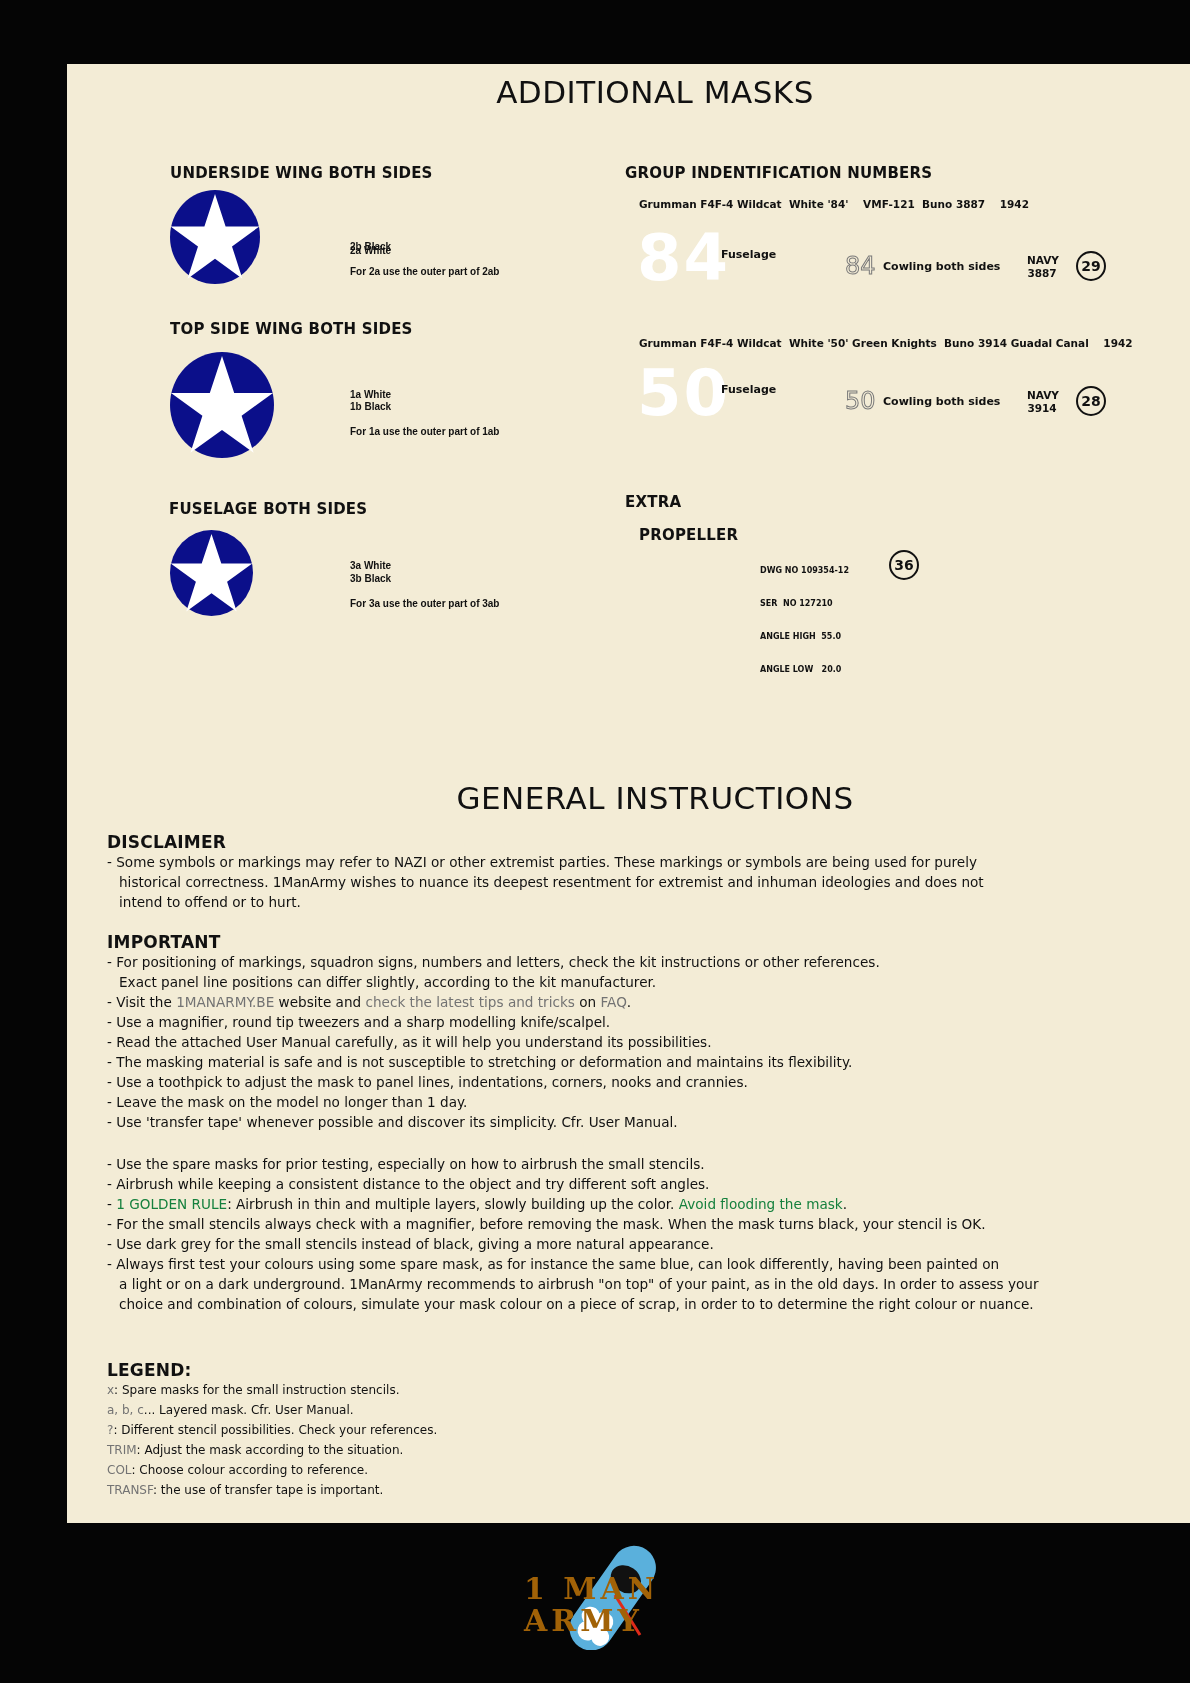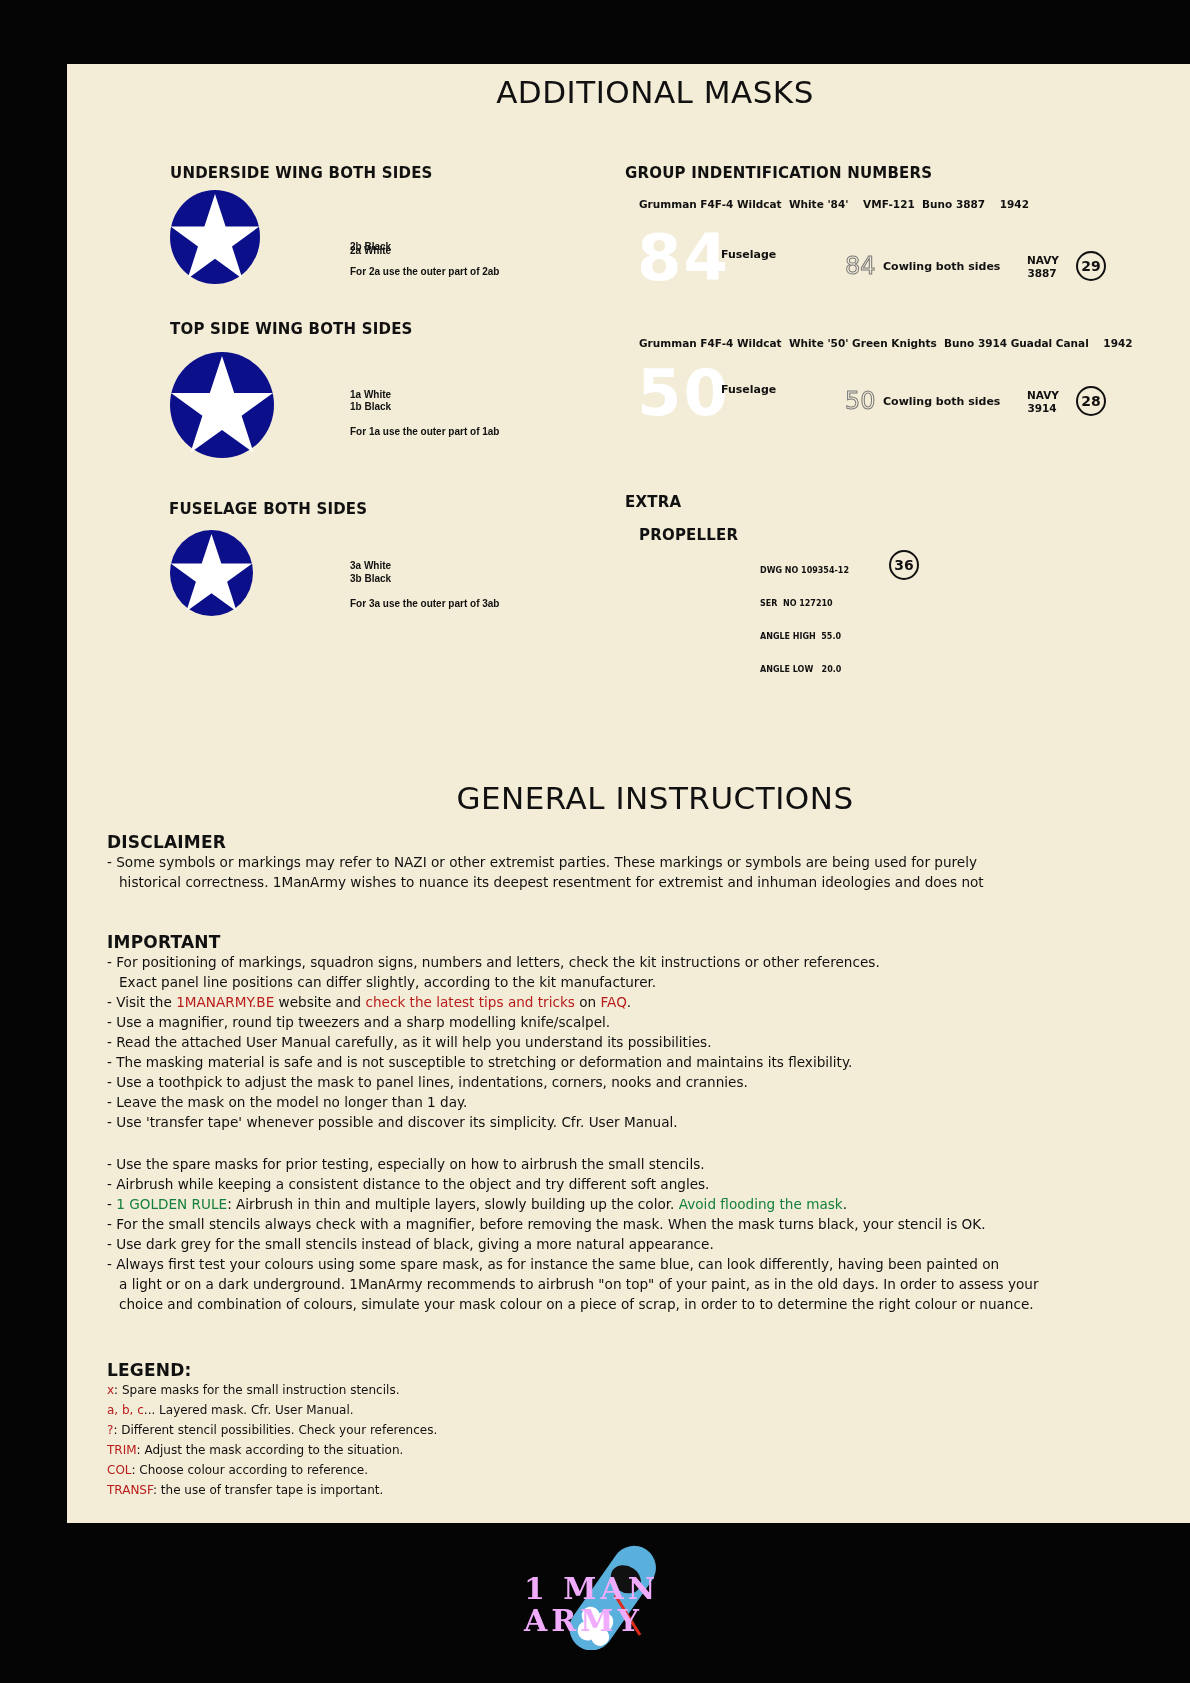--- a/index.html
+++ b/index.html
@@ -26,21 +26,21 @@
   .navy { font-weight: bold; font-size: 10.5px; text-align: center; line-height: 13px; }
   .num-circle {
     position: absolute; width: 26px; height: 26px; border: 2px solid #111; border-radius: 50%;
     font-weight: bold; font-size: 14px; line-height: 26px; text-align: center;
   }
   .prop-text { font-weight: bold; font-size: 8px; line-height: 11px; white-space: pre; }
   .instr { position: absolute; left: 40px; width: 1000px; font-family: "DejaVu Sans", sans-serif; font-size: 14px; color: #111; }
   .instr h3 { margin: 0; font-size: 17px; font-weight: bold; letter-spacing: 0.2px; }
   .instr .line { line-height: 20px; white-space: nowrap; font-size: 13.6px; }
   .instr .indent { padding-left: 12px; }
-  .blue { color: #b91c1c; }
+  .blue { color: #737373; }
   .red { color: #15803d; }
   .legend .line { font-size: 12px; }
   .logo { position: absolute; left: 520px; top: 1545px; width: 160px; height: 105px; }
 </style>
 </head>
 <body>
 
 <div class="paper">
 
   <div class="main-title" style="top:10px;">ADDITIONAL MASKS</div>
@@ -105,20 +105,21 @@
     <div>ANGLE LOW   20.0</div>
   </div>
   <div class="num-circle" style="left:822px; top:486px;">36</div>
 
   <div class="main-title" style="top:716px;">GENERAL INSTRUCTIONS</div>
 
   <div class="instr" style="top:768px;">
     <h3>DISCLAIMER</h3>
     <div class="line">- Some symbols or markings may refer to NAZI or other extremist parties. These markings or symbols are being used for purely</div>
     <div class="line indent">historical correctness. 1ManArmy wishes to nuance its deepest resentment for extremist and inhuman ideologies and does not</div>
+    <div class="line indent">intend to offend or to hurt.</div>
   </div>
 
   <div class="instr" style="top:868px;">
     <h3>IMPORTANT</h3>
     <div class="line">- For positioning of markings, squadron signs, numbers and letters, check the kit instructions or other references.</div>
     <div class="line indent">Exact panel line positions can differ slightly, according to the kit manufacturer.</div>
     <div class="line">
       <span>- Visit the </span><span class="blue">1MANARMY.BE</span><span> website and </span><span class="blue">check the latest tips and tricks</span><span> on </span><span class="blue">FAQ</span><span>.</span>
     </div>
     <div class="line">- Use a magnifier, round tip tweezers and a sharp modelling knife/scalpel.</div>
@@ -158,17 +159,17 @@
     <g transform="rotate(35 90 50)">
       <rect x="72" y="-8" width="44" height="118" rx="22" fill="#5ab0dc"></rect>
       <ellipse cx="94" cy="28" rx="16" ry="13" fill="#111"></ellipse>
       <circle cx="86" cy="78" r="9" fill="#fff"></circle>
       <circle cx="100" cy="76" r="10" fill="#fff"></circle>
       <circle cx="92" cy="92" r="10" fill="#fff"></circle>
       <circle cx="106" cy="90" r="9" fill="#fff"></circle>
     </g>
     <line x1="95" y1="50" x2="120" y2="90" stroke="#e02a1a" stroke-width="3"></line>
   </svg>
-  <div class="abs" style="left:4px; top:28px; font-family:'DejaVu Serif', serif; font-weight:bold; font-size:30px; color:#f0abfc; letter-spacing:4px; line-height:32px;">
+  <div class="abs" style="left:4px; top:28px; font-family:'DejaVu Serif', serif; font-weight:bold; font-size:30px; color:#a16207; letter-spacing:4px; line-height:32px;">
     <div>1 MAN</div>
     <div>ARMY</div>
   </div>
 </div>
 
 </body></html>

